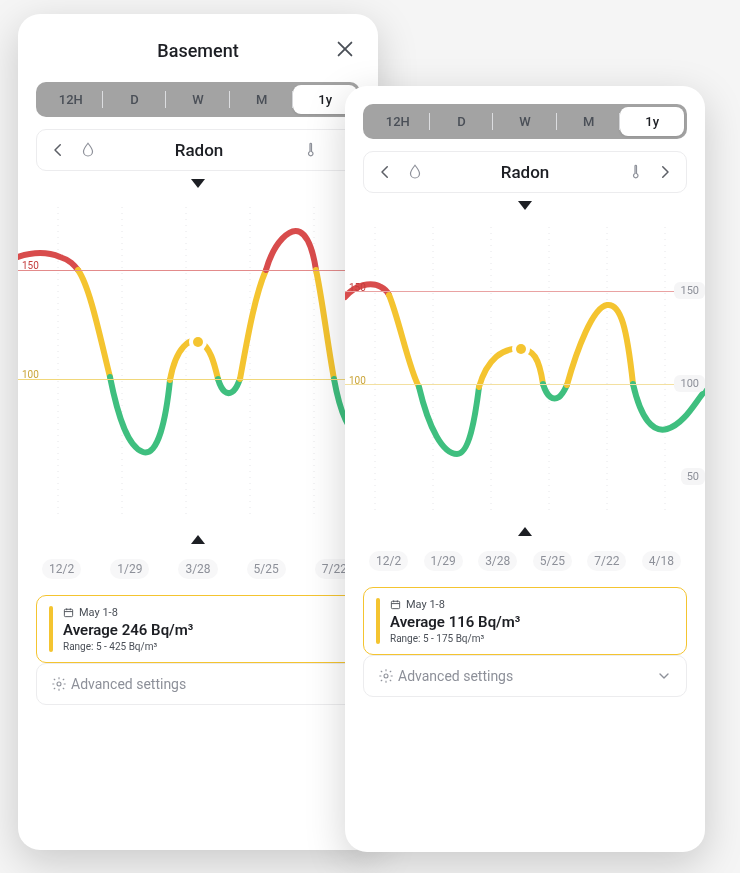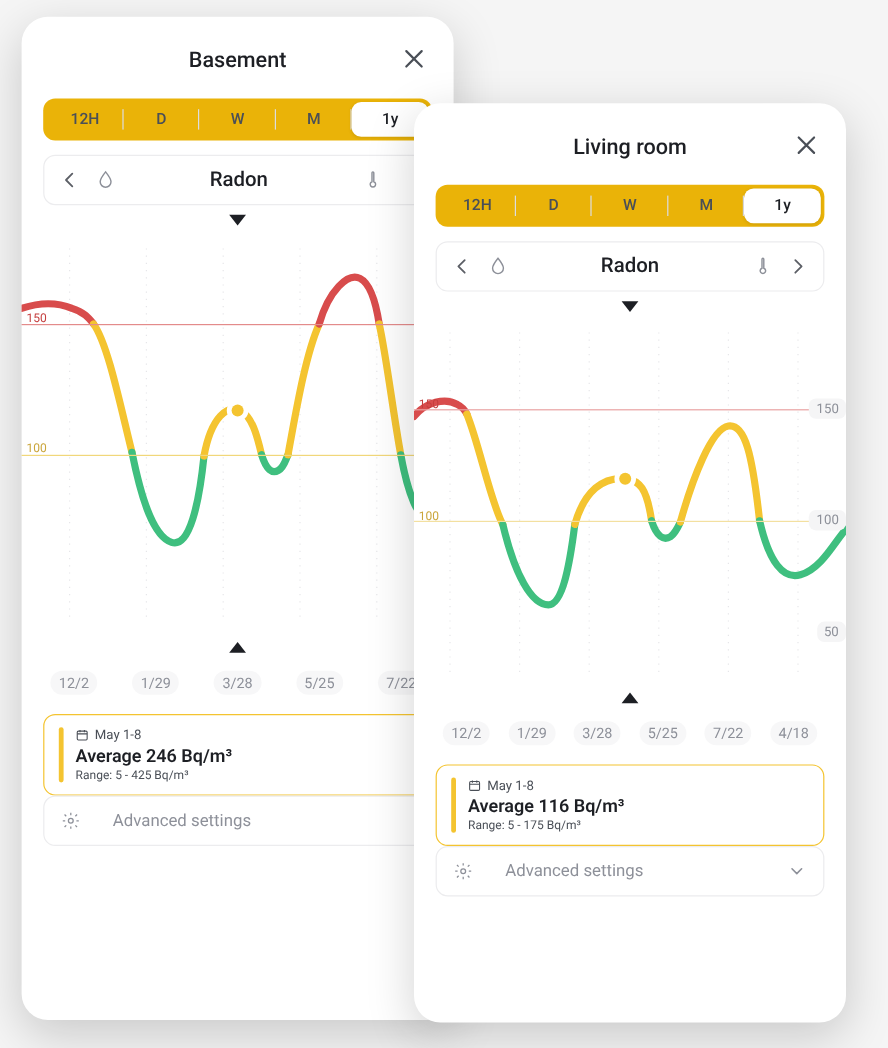--- a/index.html
+++ b/index.html
@@ -31,21 +31,21 @@
     margin-bottom: 14px;
   }
   .title { font-size: 18px; font-weight: 500; color: #1d1f24; }
   .close {
     position: absolute; right: 4px; top: 6px;
     width: 22px; height: 22px; cursor: pointer;
     color: #4a4f57;
   }
   .seg {
     display: flex;
-    background: #eab308;
+    background: #a3a3a3;
     border-radius: 10px;
     padding: 3px;
     margin-bottom: 12px;
   }
   .seg div {
     flex: 1;
     text-align: center;
     font-size: 13px;
     font-weight: 500;
     color: #4a4f57;
@@ -95,21 +95,21 @@
     border:1.5px solid #f4c430; border-radius:10px; padding:10px 12px;
     display:flex; align-items:flex-start; gap:10px; 
   }
   .summary-bar { width:4px; background:#f4c430; border-radius:2px; align-self:stretch; }
   .summary-body .sdate { font-size:11px; color:#4a4f57; display:flex; align-items:center; gap:5px; }
   .summary-body .savg { font-size:15px; font-weight:600; color:#1d1f24; margin:2px 0; }
   .summary-body .srange { font-size:10px; color:#4a4f57; }
 
   .adv {
     border:1px solid #ececee; border-radius:10px; padding:12px 14px;
-    display:flex; align-items:center; gap:27px; color:#8d9099;
+    display:flex; align-items:center; gap:4px; color:#8d9099;
   }
   .adv span { font-size:14px; }
   .adv .chev { margin-left:auto; }
   .gridline { position:absolute; left:0; right:0; border-top:1px solid; }
 </style>
 </head>
 <body>
 
 <div class="card card-back">
   <div class="header">
@@ -219,28 +219,20 @@
   <div class="adv">
     <svg width="16" height="16" viewBox="0 0 24 24">
         <circle cx="12" cy="12" r="3" stroke="#8d9099" stroke-width="1.6" fill="none"></circle>
         <path d="M12 2v3M12 19v3M4.2 4.2l2.1 2.1M17.7 17.7l2.1 2.1M2 12h3M19 12h3M4.2 19.8l2.1-2.1M17.7 6.3l2.1-2.1" stroke="#8d9099" stroke-width="1.6"></path>
       </svg>
     <span>Advanced settings</span>
   </div>
 </div>
 
 <div class="card card-front">
-  <div class="header">
-    <div class="title">Living room</div>
-    <div class="close">
-      <svg viewBox="0 0 24 24" width="22" height="22">
-          <path d="M5 5l14 14M19 5L5 19" stroke="currentColor" stroke-width="2" stroke-linecap="round" fill="none"></path>
-        </svg>
-    </div>
-  </div>
 
   <div class="seg">
     <div>12H</div>
     <div>D</div>
     <div>W</div>
     <div>M</div>
     <div class="active">1y</div>
   </div>
 
   <div class="metric-bar">

